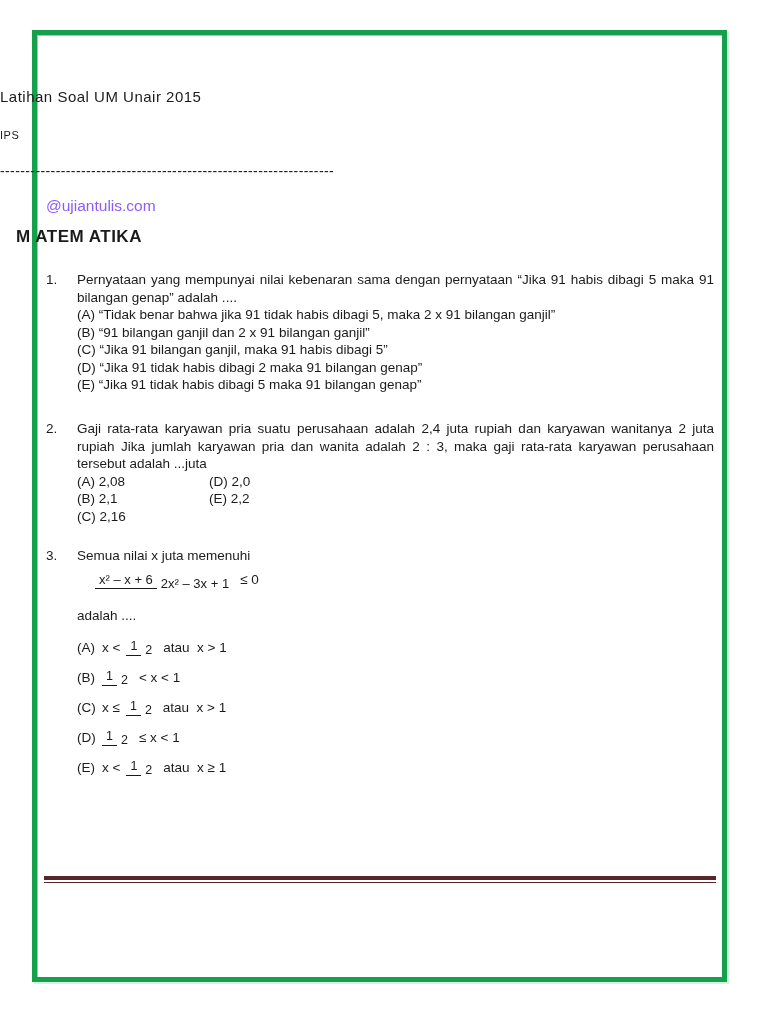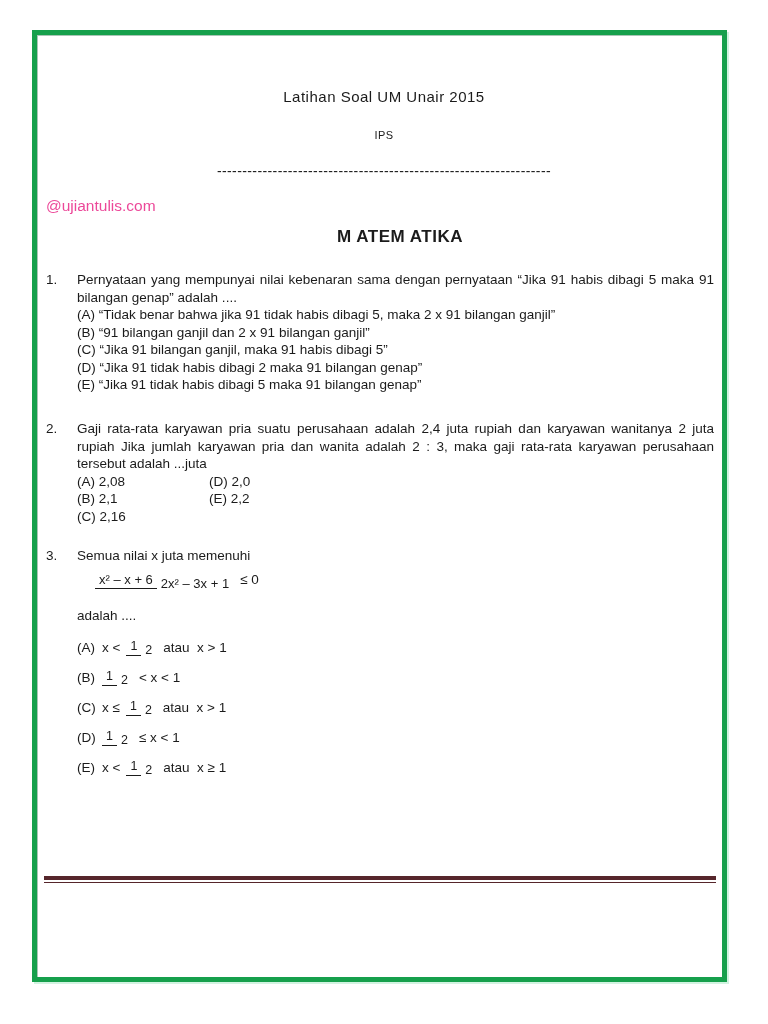--- a/index.html
+++ b/index.html
@@ -6,25 +6,25 @@
   .page {
     position:relative; width:768px; height:1024px; background:#ffffff;
     font-family:"Liberation Sans","DejaVu Sans",sans-serif; color:#1b1b1b;
     overflow:hidden;
   }
   .frame {
     position:absolute; left:32px; top:30px; width:695px; height:952px;
     border:5px solid #16a04c; box-sizing:border-box;
     box-shadow: inset 1px 1px 0 rgba(10,90,45,.35), 2px 2px 0 rgba(180,235,205,.6);
   }
-  .centered { position:absolute; left:0; width:100%; text-align:center; }
+  .centered { position:absolute; left:0; width:100%; }
   .doc-title   { top:88px;  font-size:15px; letter-spacing:.5px; }
   .doc-subtitle{ top:129px; font-size:11px; letter-spacing:.5px; }
   .divider     { top:163px; font-size:14px; letter-spacing:.4px; color:#222; }
-  .watermark   { position:absolute; left:46px; top:197px; color:#ec4899; font-size:15.5px; }
+  .watermark   { position:absolute; left:46px; top:197px; color:#8b5cf6; font-size:15.5px; }
   .section-title{ top:227px; font-size:17px; font-weight:bold; letter-spacing:.5px;margin-left:16px; }
 
   .question { position:absolute; left:46px; right:54px; display:flex; font-size:13.5px; line-height:17.5px; }
   .q1 { top:271px; } .q2 { top:420px; } .q3 { top:547px; }
   .qnum  { width:31px; flex-shrink:0; }
   .qbody { flex:1; }
   .qtext { margin:0; text-align:justify; }
   .opt { white-space:pre-wrap; }
 
   .optrow { display:flex; }

